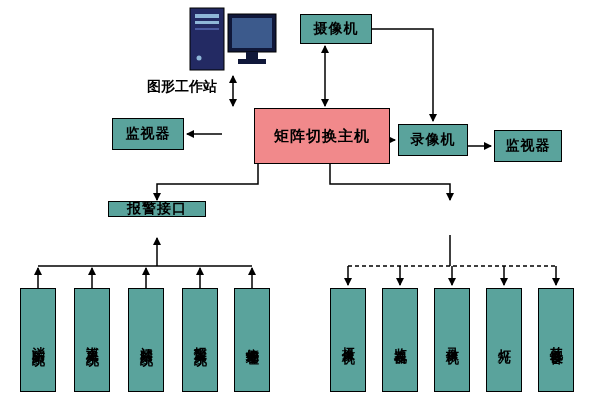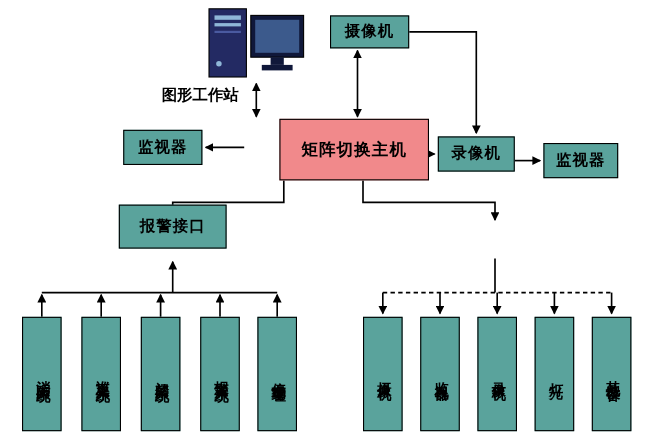--- a/index.html
+++ b/index.html
@@ -29,21 +29,21 @@
     color:#000;font-weight:bold;font-size:14px;
     box-sizing:border-box;
     letter-spacing:1px;
     z-index:2;
   }
   #n-camera-top{left:300px;top:14px;width:72px;height:30px;}
   #n-matrix{left:222px;top:108px;width:136px;height:56px;background:var(--box-pink);font-size:15px;margin-left:32px;}
   #n-monitor-left{left:112px;top:118px;width:72px;height:32px;}
   #n-recorder{left:398px;top:124px;width:70px;height:32px;}
   #n-monitor-right{left:494px;top:130px;width:68px;height:32px;}
-  #n-alarm-interface{left:108px;top:186px;width:98px;height:40px;}
+  #n-alarm-interface{left:108px;top:201px;width:98px;height:16px;}
   #n-alarm-output{left:408px;top:203px;width:84px;height:32px;}
   .vnode{
     position:absolute;top:288px;width:36px;height:104px;
     display:flex;align-items:center;justify-content:center;
     writing-mode:vertical-rl;text-orientation:upright;
     border:1px solid var(--border);
     background:var(--box-teal);
     color:#000;font-weight:bold;font-size:13px;letter-spacing:2px;
     box-sizing:border-box;
     z-index:2;

